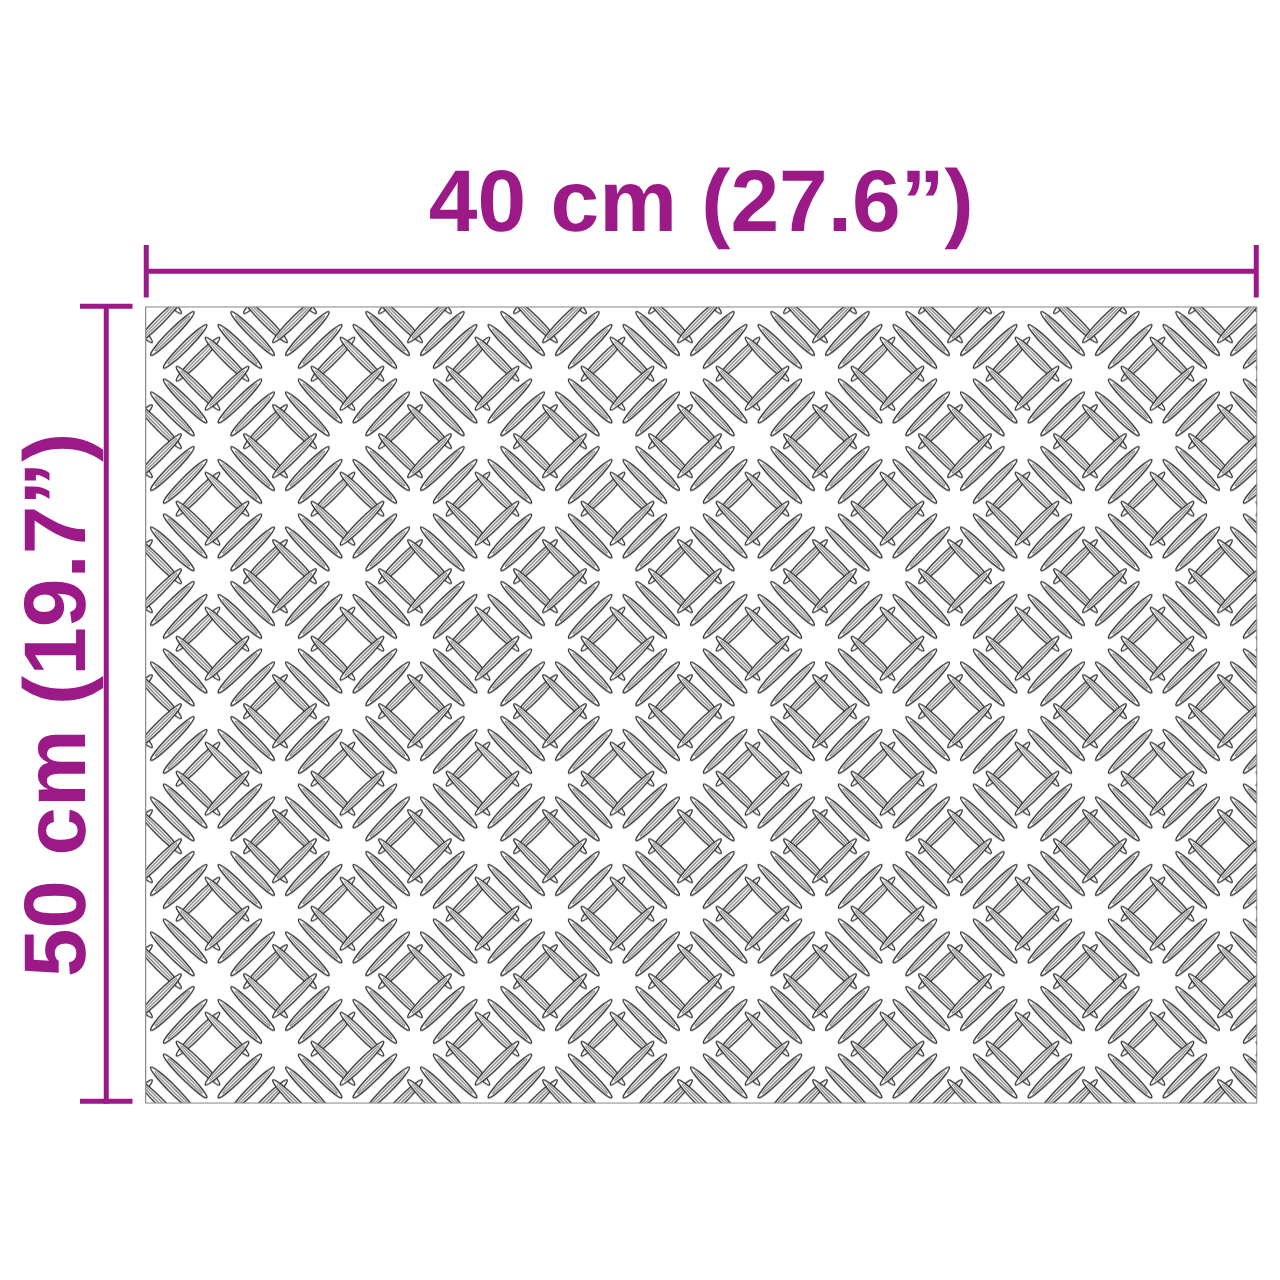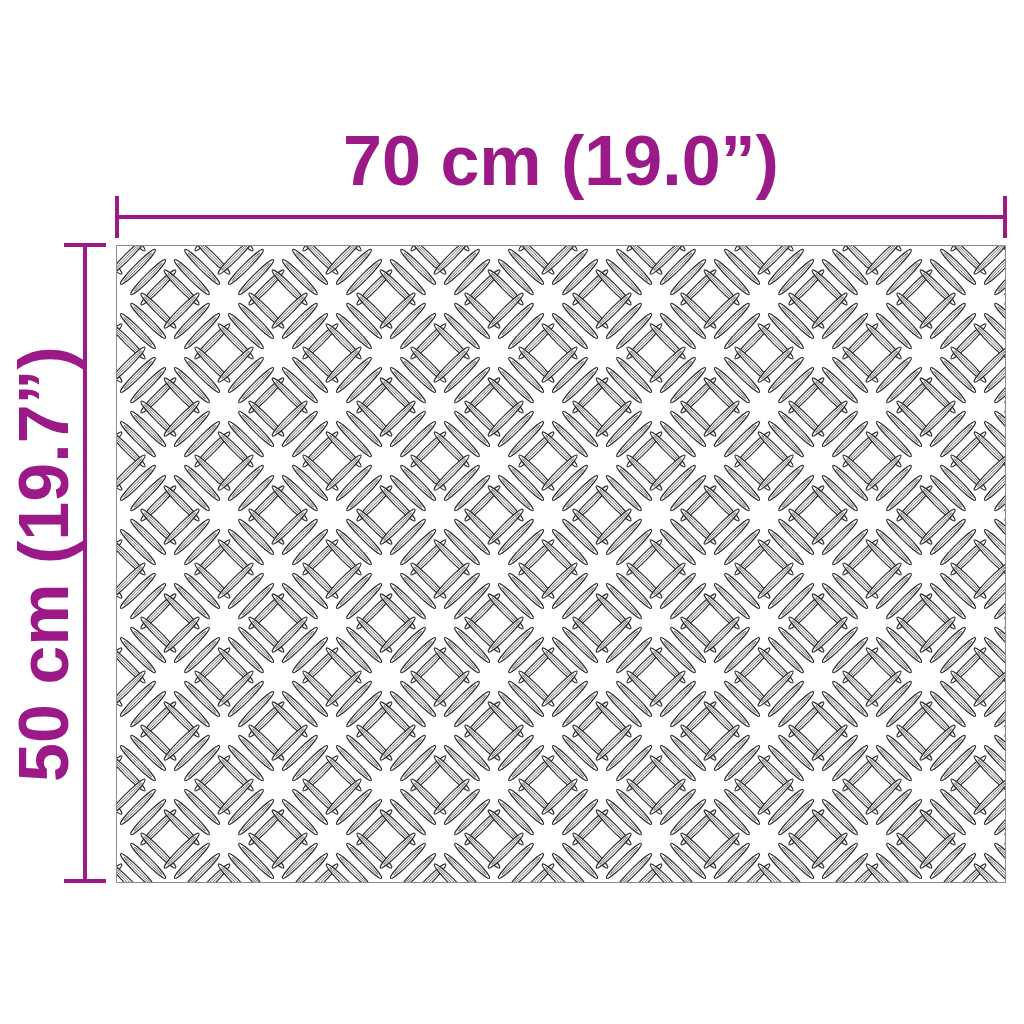--- a/index.html
+++ b/index.html
@@ -52,21 +52,21 @@
     position: absolute;
     left: 116px;
     top: 245px;
   }
 </style>
 </head>
 <body>
 
 <div class="canvas">
 
-  <div class="dim-label top-label">70 cm (19.0”)</div>
+  <div class="dim-label top-label">40 cm (27.6”)</div>
   <div class="dim h-line"></div>
   <div class="dim h-tick-l"></div>
   <div class="dim h-tick-r"></div>
 
   <div class="dim-label left-label">50 cm (19.7”)</div>
   <div class="dim v-line"></div>
   <div class="dim v-tick-t"></div>
   <div class="dim v-tick-b"></div>
 
   <svg class="plate-svg" width="890" height="638" viewBox="0 0 890 638" xmlns="http://www.w3.org/2000/svg">

